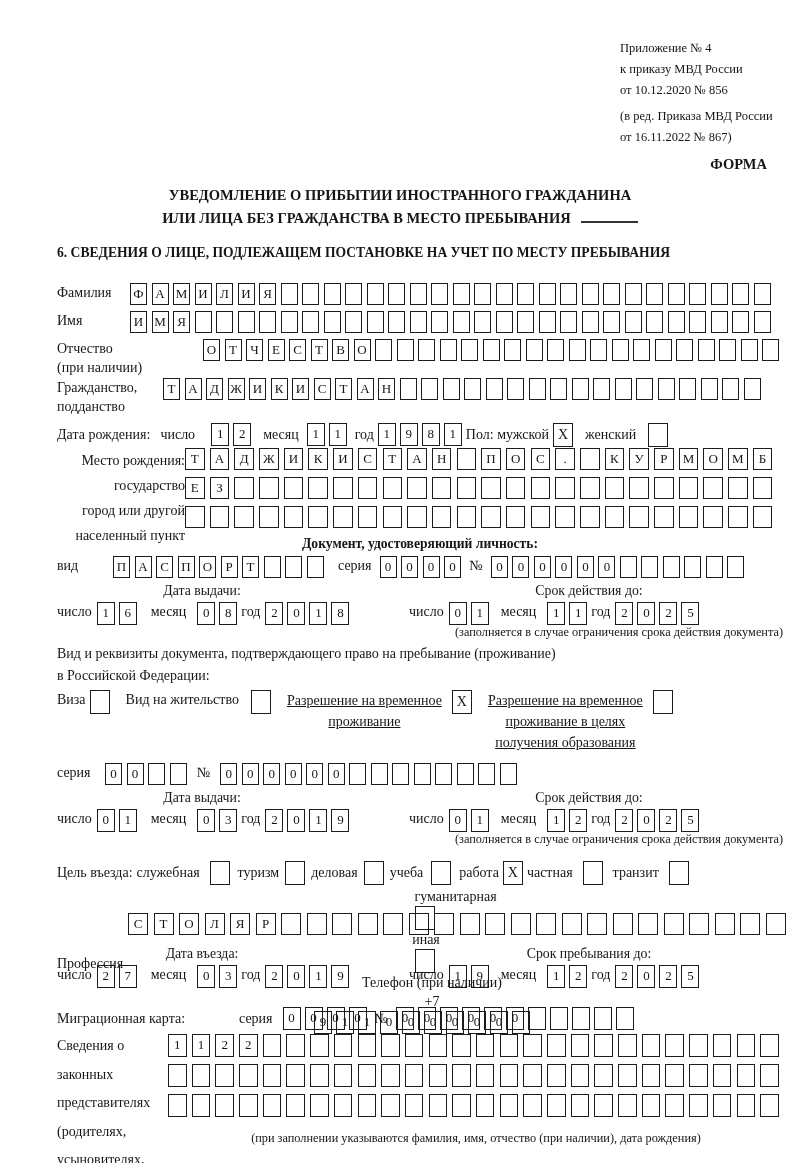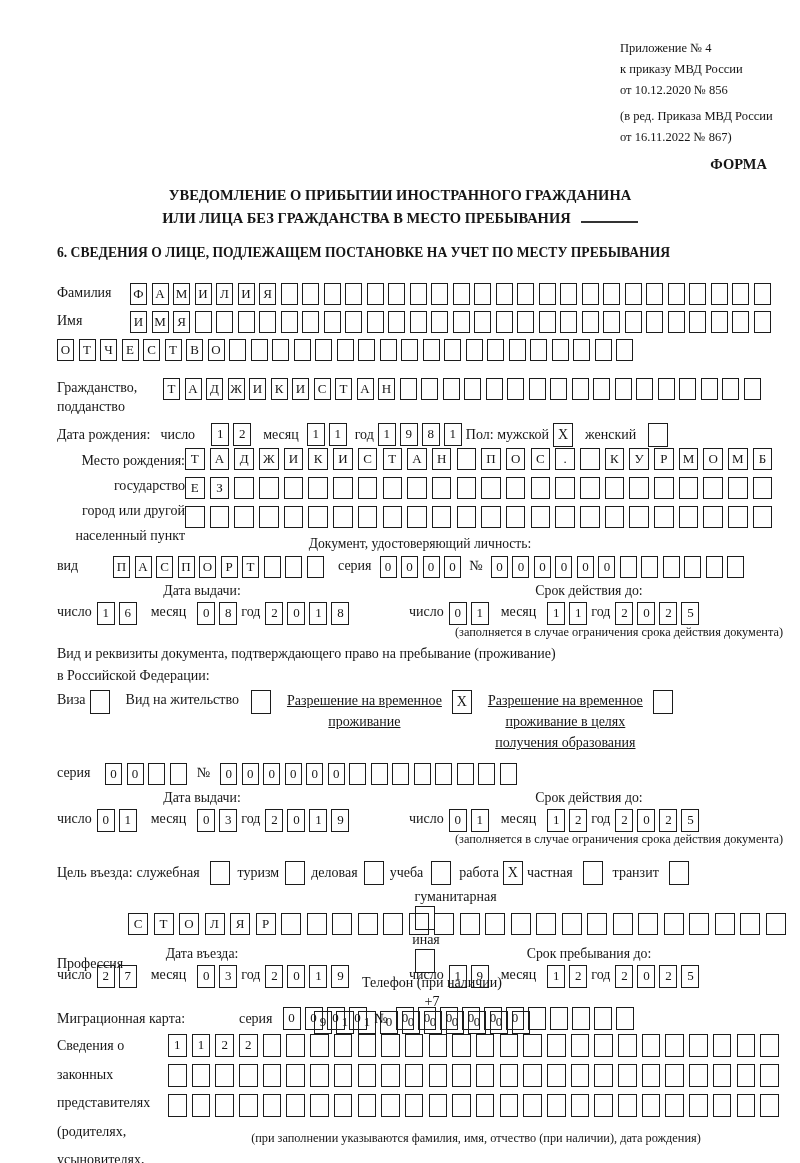--- a/index.html
+++ b/index.html
@@ -18,21 +18,21 @@
   .cells{display:flex;flex:none;}
   .cl{display:inline-block;box-sizing:border-box;flex:none;width:17px;height:22px;margin-right:4.5px;
       border:1.6px solid #1c1c1c;text-align:center;font-size:13px;line-height:19px;}
   .wide .cl{width:19.5px;margin-right:5.2px;}
   .wider .cl{width:20px;margin-right:5.5px;}
   .legalcells .cl{width:18.5px;margin-right:5.2px;height:23px;}
   .dt .cl{width:18px;height:23px;margin-right:4px;line-height:20px;}
   .cb{display:inline-block;box-sizing:border-box;flex:none;width:20px;height:24px;border:1.6px solid #1c1c1c;
       text-align:center;font-size:14px;line-height:21px;}
   .center{text-align:center;}
-  .bold{font-weight:normal;}
+  .bold{font-weight:bold;}
   .note{font-size:12.3px;text-align:right;}
   .halves{display:flex;}
   .half-l{width:352px;flex:none;}
   .half-r{flex:1;}
   .dhead{font-size:13.8px;height:15px;line-height:15px;}
   .drow{display:flex;align-items:flex-start;margin-top:4px;}
   .drow .lbl{margin-right:5px;}
   .opt{display:flex;align-items:flex-start;}
   .optlines{text-align:center;line-height:21px;text-decoration:underline;}
   .ml4{margin-left:4px;}.ml6{margin-left:6px;}.ml8{margin-left:8px;}.ml10{margin-left:10px;}
@@ -129,20 +129,23 @@
           <span class="cl"></span>
           <span class="cl"></span>
           <span class="cl"></span>
           <span class="cl"></span>
           <span class="cl"></span>
           <span class="cl"></span>
         </span>
     </div>
 
     <div class="row" style="height:39px;">
+      <span class="lbl" style="width:146px;">
+        <span>Отчество</span><br><span>(при наличии)</span>
+      </span>
       <span class="cells">
           <span class="cl">О</span>
           <span class="cl">Т</span>
           <span class="cl">Ч</span>
           <span class="cl">Е</span>
           <span class="cl">С</span>
           <span class="cl">Т</span>
           <span class="cl">В</span>
           <span class="cl">О</span>
           <span class="cl"></span>

